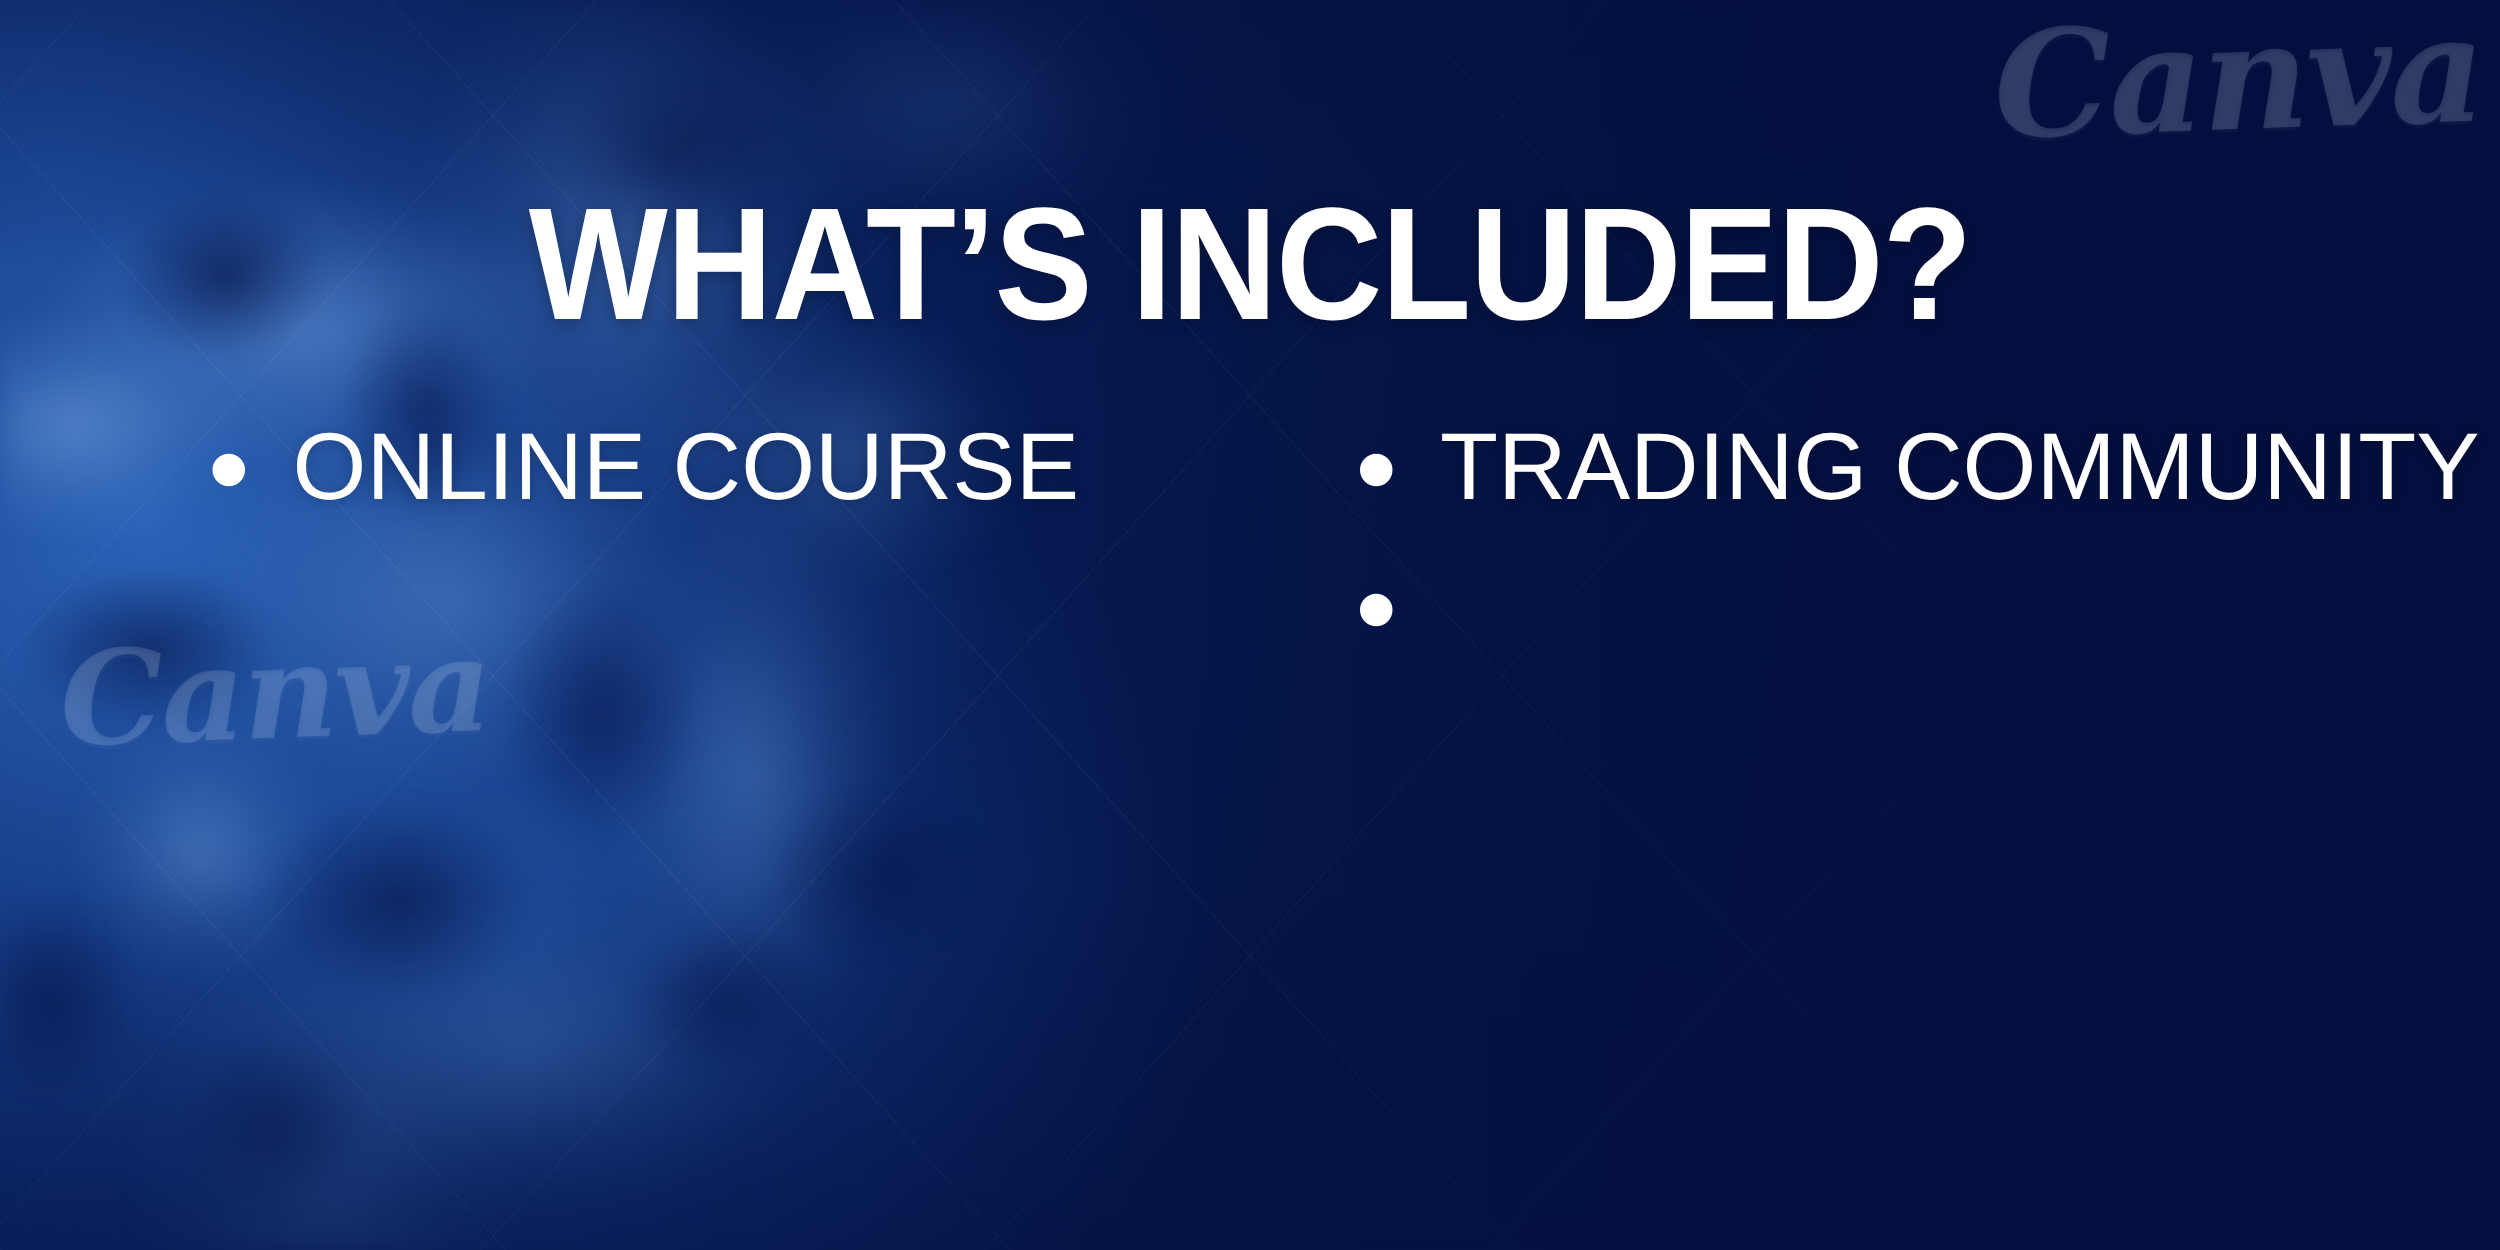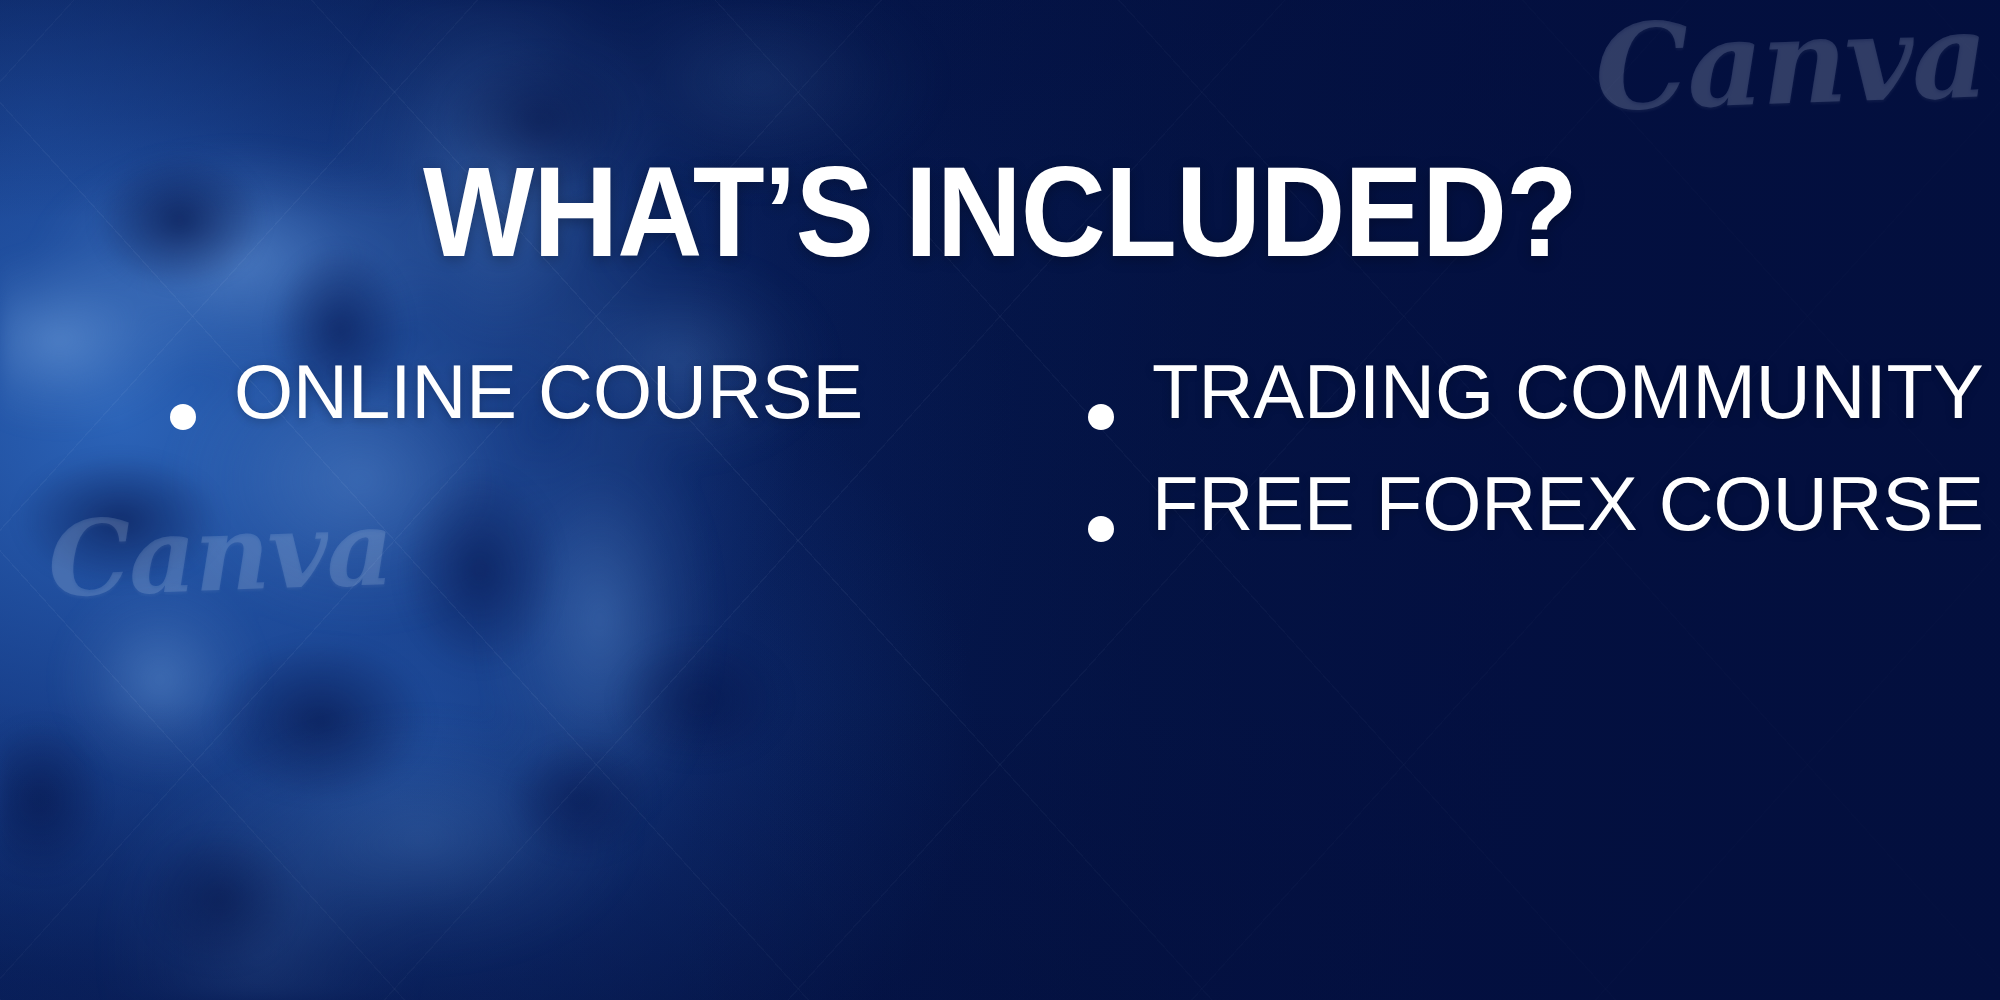--- a/index.html
+++ b/index.html
@@ -133,21 +133,21 @@
 
   .bullet-column {
     position: absolute;
     top: 318px;
   }
   #column-left  { left: 170px; width: 880px; }
   #column-right { left: 1088px; width: 900px; }
 
   .bullet-item {
     display: flex;
-    align-items: flex-end;
+    align-items: center;
     height: 112px;
     color: #ffffff;
     white-space: nowrap;
   }
 
   .bullet-marker {
     flex: 0 0 auto;
     width: 26px;
     height: 26px;
     border-radius: 50%;
@@ -197,19 +197,18 @@
 
     <div class="bullet-column" id="column-right">
 
       <div class="bullet-item">
         <span class="bullet-marker"></span>
         <span class="bullet-label">TRADING COMMUNITY</span>
       </div>
 
       <div class="bullet-item">
         <span class="bullet-marker"></span>
-        <span class="bullet-label">FREE FOREX COURSE</span>
       </div>
 
     </div>
 
   </div>
 </div>
 
 </body></html>

